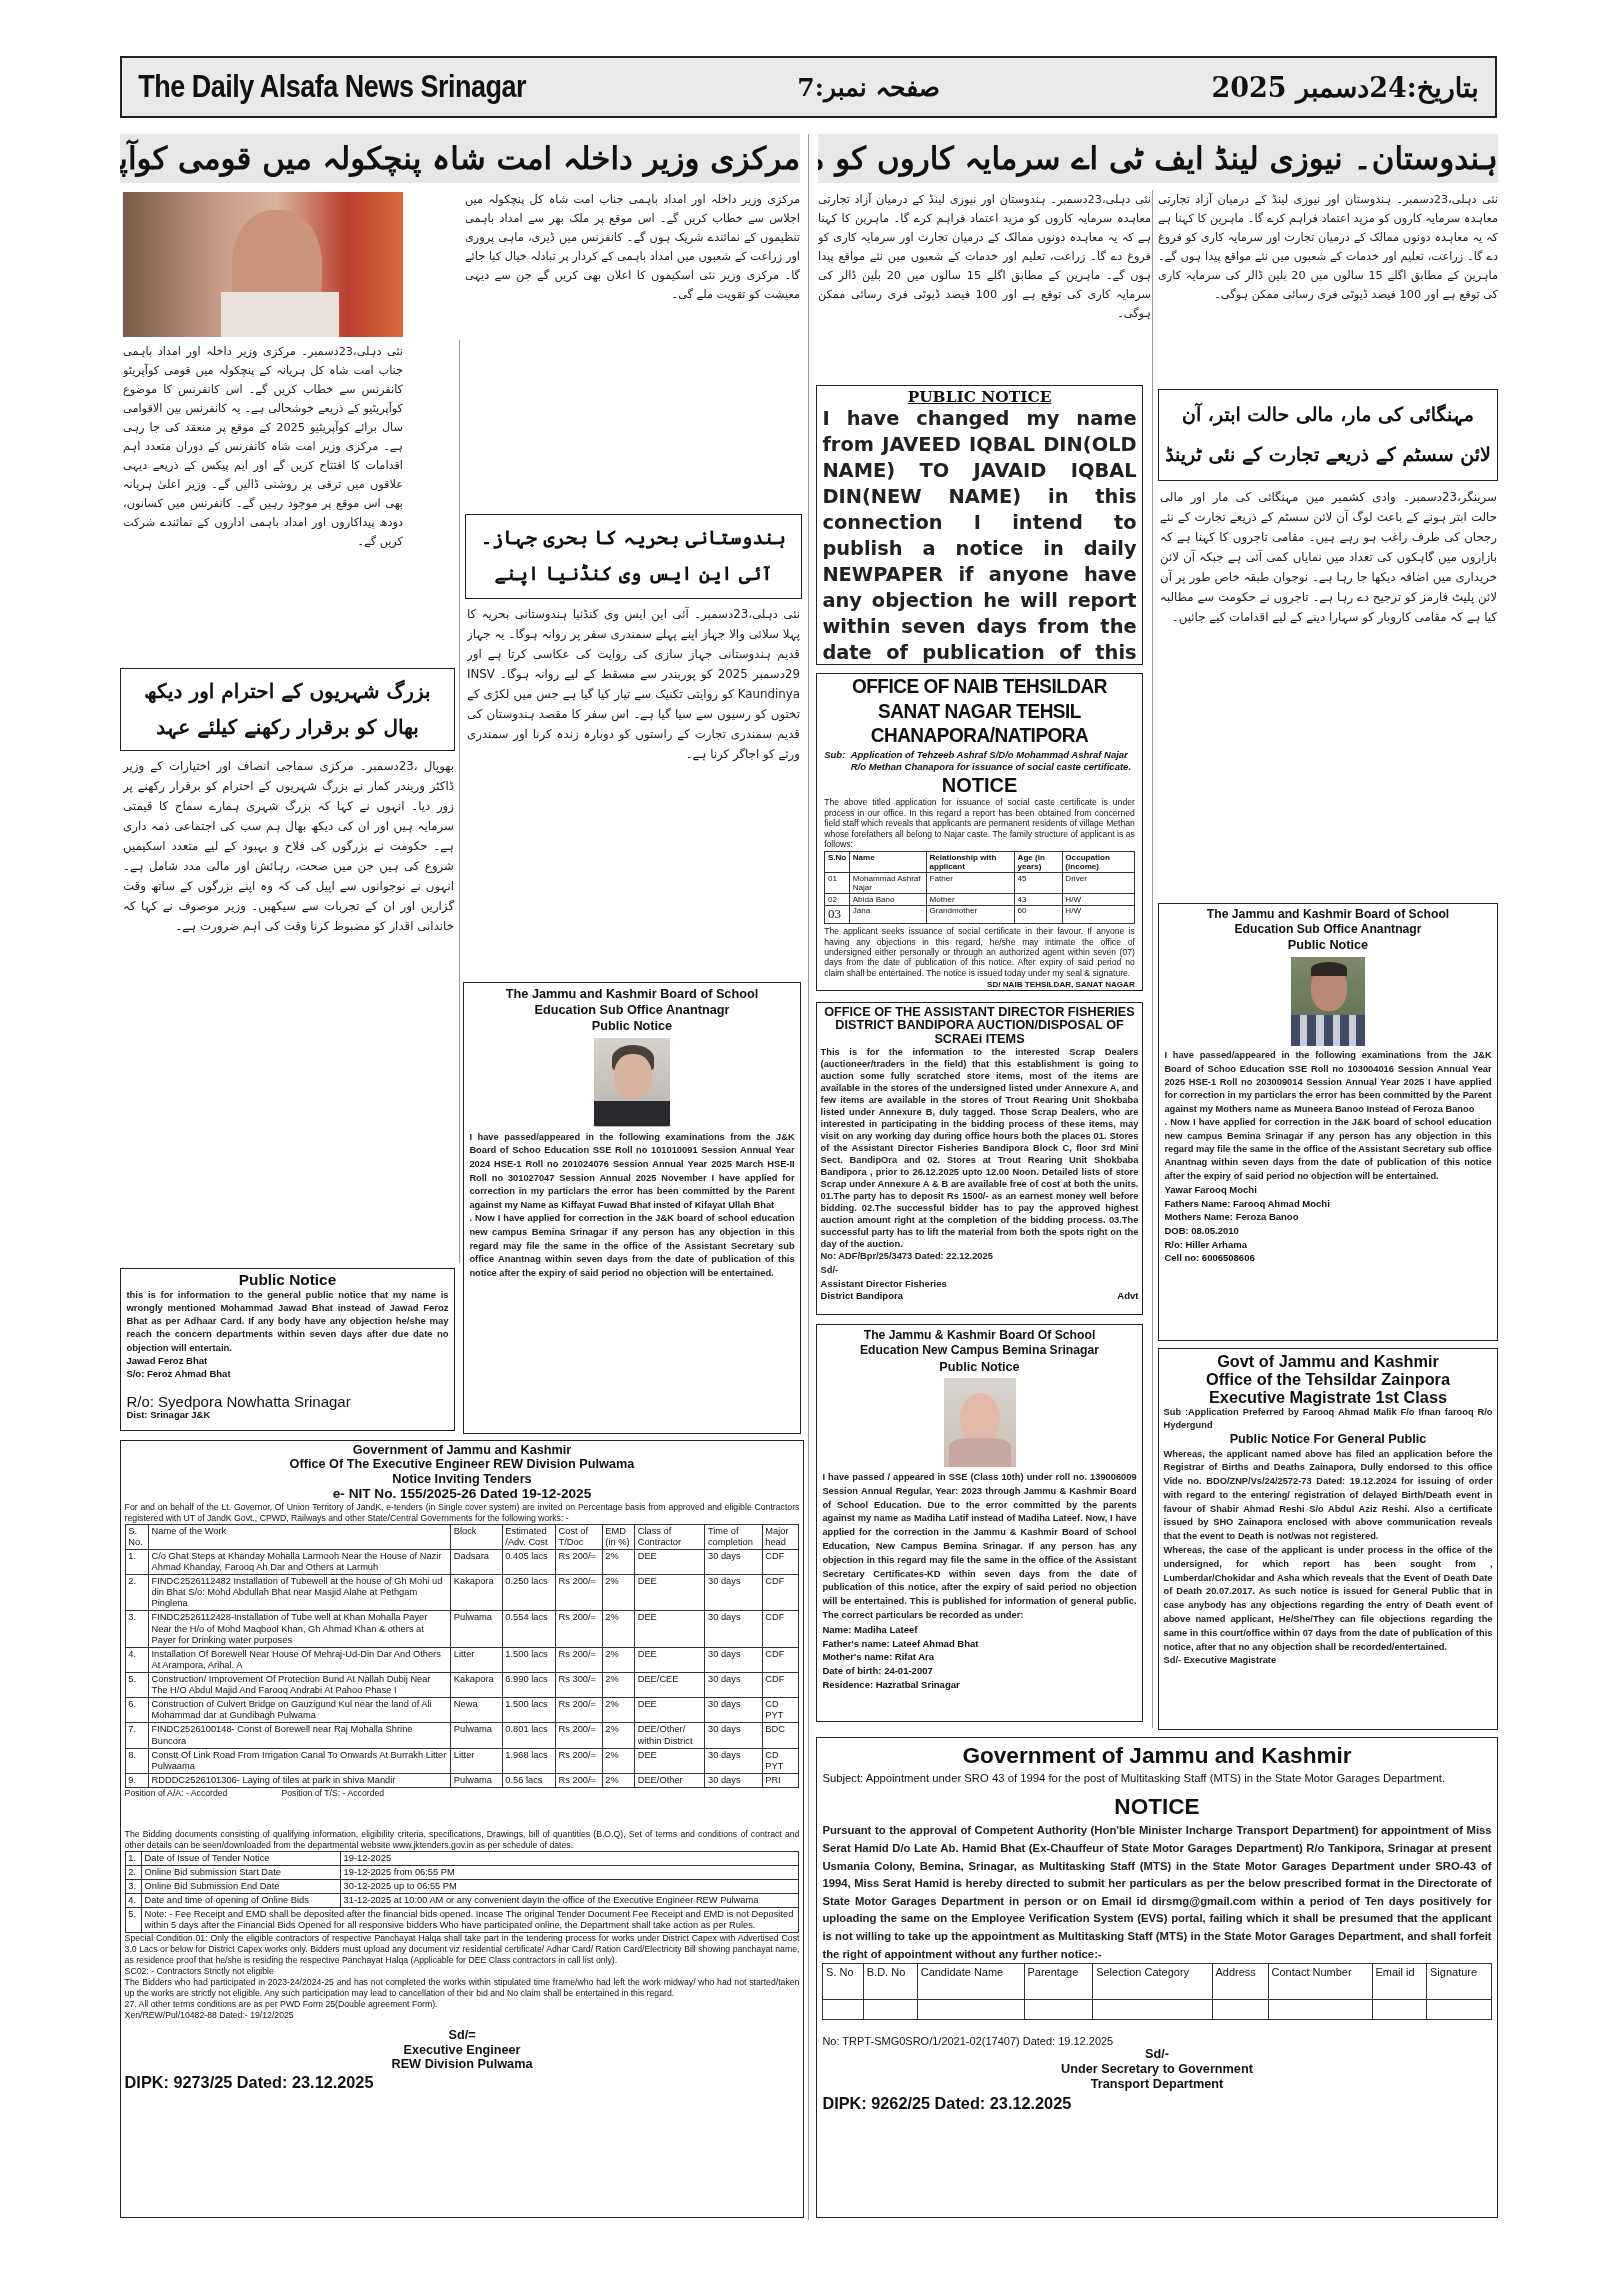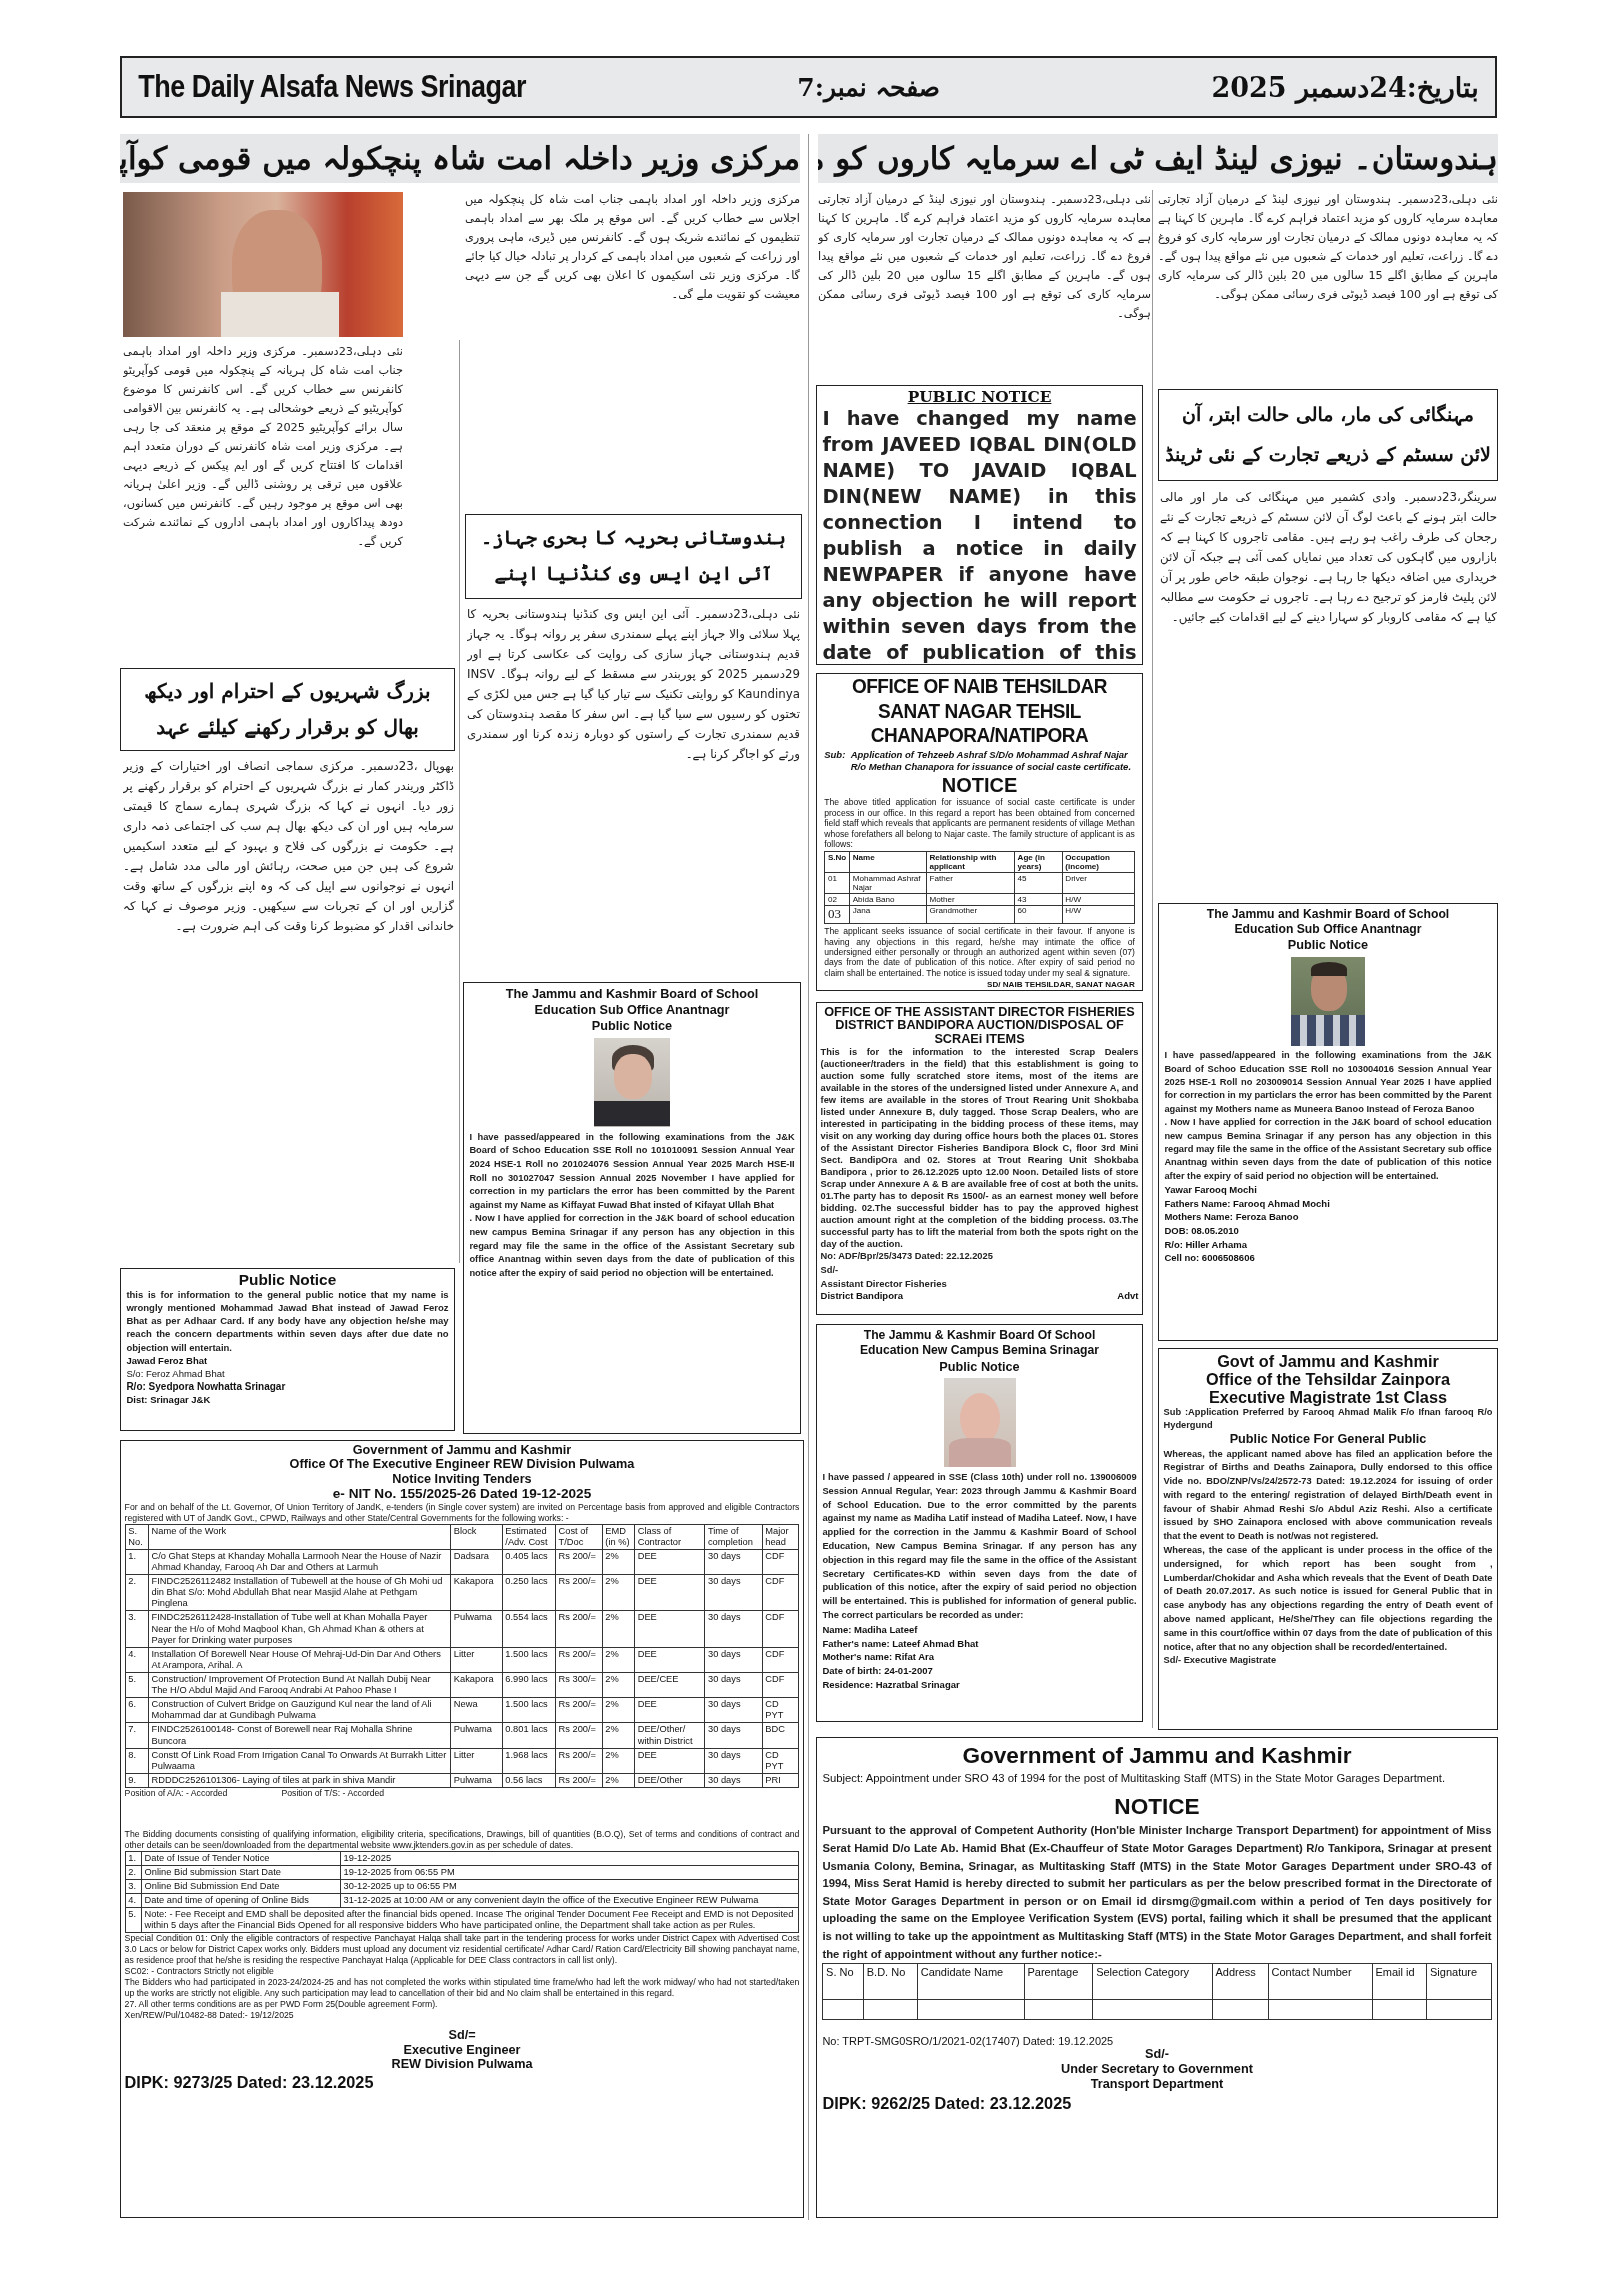--- a/index.html
+++ b/index.html
@@ -186,22 +186,22 @@
   <div class="n-body" style="font-size:9.3px; line-height:13.8px;">Whereas, the applicant named above has filed an application before the Registrar of Births and Deaths Zainapora, Dully endorsed to this office Vide no. BDO/ZNP/Vs/24/2572-73 Dated: 19.12.2024 for issuing of order with regard to the entering/ registration of delayed Birth/Death event in favour of Shabir Ahmad Reshi S/o Abdul Aziz Reshi. Also a certificate issued by SHO Zainapora enclosed with above communication reveals that the event to Death is not/was not registered.</div>
   <div class="n-body" style="font-size:9.3px; line-height:13.8px;">Whereas, the case of the applicant is under process in the office of the undersigned, for which report has been sought from , Lumberdar/Chokidar and Asha which reveals that the Event of Death Date of Death 20.07.2017. As such notice is issued for General Public that in case anybody has any objections regarding the entry of Death event of above named applicant, He/She/They can file objections regarding the same in this court/office within 07 days from the date of publication of this notice, after that no any objection shall be recorded/entertained.</div>
   <div class="n-body" style="font-size:9.3px;">Sd/- Executive Magistrate</div>
 </div>
 
 <div class="box" style="left:120px; top:1268px; width:335px; height:163px; padding:1.8px 5.4px;">
   <div class="n-title" style="font-size:15.4px; line-height:17px;">Public Notice</div>
   <div class="n-body" style="font-size:9.5px; line-height:13.2px;">this is for information to the general public notice that my name is wrongly mentioned Mohammad Jawad Bhat instead of Jawad Feroz Bhat as per Adhaar Card. If any body have any objection he/she may reach the concern departments within seven days after due date no objection will entertain.</div>
   <div id="jawad-details">
       <div style="font-size: 9.5px; line-height: 13.2px; font-weight: bold;">Jawad Feroz Bhat</div>
-      <div style="font-size: 9.5px; line-height: 13.2px; font-weight: normal;">S/o: Feroz Ahmad Bhat</div>
-      <div style="font-size: 10px; line-height: 13.2px; font-weight: bold;">R/o: Syedpora Nowhatta Srinagar</div>
+      <div style="font-size: 9.5px; line-height: 13.2px; font-weight: bold;">S/o: Feroz Ahmad Bhat</div>
+      <div style="font-size: 15px; line-height: 13.2px; font-weight: normal; margin-top: 15px;">R/o: Syedpora Nowhatta Srinagar</div>
       <div style="font-size: 9.5px; line-height: 13.2px; font-weight: bold;">Dist: Srinagar J&amp;K</div>
     </div>
 </div>
 
 <div class="box" style="left:120px; top:1440px; width:684px; height:778px; padding:1.8px 3.6px;">
   <div class="n-title" style="font-size:12.7px; line-height:14.5px;">Government of Jammu and Kashmir</div>
   <div class="n-title" style="font-size:12.7px; line-height:14.5px;">Office Of The Executive Engineer REW Division Pulwama</div>
   <div class="n-title" style="font-size:12.7px; line-height:14.5px;">Notice Inviting Tenders</div>
   <div class="n-title" style="font-size:13.6px; line-height:15.4px;">e- NIT No. 155/2025-26 Dated 19-12-2025</div>
   <div style="font-size:8.7px; line-height:11px; text-align:justify;">For and on behalf of the Lt. Governor, Of Union Territory of JandK, e-tenders (in Single cover system) are invited on Percentage basis from approved and eligible Contractors registered with UT of JandK Govt., CPWD, Railways and other State/Central Governments for the following works: -</div>

